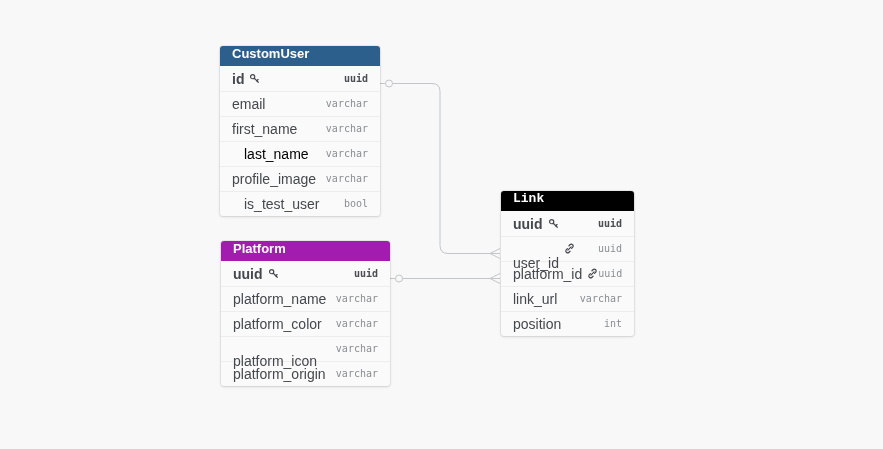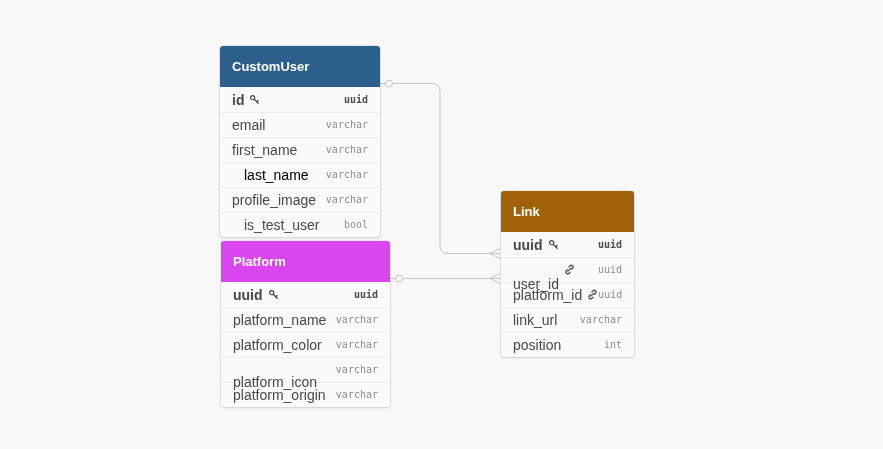--- a/index.html
+++ b/index.html
@@ -19,23 +19,22 @@
     left: 0; top: 0;
     width: 883px; height: 449px;
   }
   .table {
     position: absolute;
     background: #fafafa;
     border-radius: 3px;
     box-shadow: 0 0 0 1px rgba(0,0,0,0.05), 0 1px 3px rgba(0,0,0,0.12);
   }
   .table-header {
-    height: 41px;
+    height: 20px;
     display: flex;
-    align-items: center;
     padding: 0 12px;
     background: #2d5f8d;
     color: #ffffff;
     font-weight: bold;
     font-size: 13px;
     border-radius: 3px 3px 0 0;
   }
   .row {
     height: 25px;
     display: flex;
@@ -118,21 +117,21 @@
       <div class="row">
         <span class="fname" style="color: rgb(69, 72, 77);">profile_image</span>
         <span class="ftype" style="color: rgb(138, 141, 146);">varchar</span>
       </div>
       <div class="row">
         <span class="fname" style="color: rgb(69, 72, 77); padding-left: 12px;">is_test_user</span>
         <span class="ftype" style="color: rgb(138, 141, 146);">bool</span>
       </div>
     </div>
     <div class="table" style="left: 221px; top: 241px; width: 169px; background: rgb(250, 250, 250);">
-      <div class="table-header" style="background: #d946ef; color: rgb(255, 255, 255);">
+      <div class="table-header" style="background: #a21caf; color: rgb(255, 255, 255);">
         <span>Platform</span>
       </div>
       <div class="row">
         <span class="fname bold" style="color: rgb(69, 72, 77);">uuid</span>
         <span class="ficon">
           <svg viewBox="0 0 12 12" width="11" height="11">
             <g fill="none" stroke="currentColor" stroke-width="1.3" stroke-linecap="round">
               <circle cx="4" cy="4" r="2.3"></circle>
               <path d="M5.7 5.7 L10.1 10.1"></path>
               <path d="M8.5 8.5 L9.9 7.1"></path>
@@ -152,21 +151,21 @@
       <div class="row">
         <span class="fname" style="color: rgb(69, 72, 77); margin-top: 24px;">platform_icon</span>
         <span class="ftype" style="color: rgb(138, 141, 146);">varchar</span>
       </div>
       <div class="row">
         <span class="fname" style="color: rgb(69, 72, 77);">platform_origin</span>
         <span class="ftype" style="color: rgb(138, 141, 146);">varchar</span>
       </div>
     </div>
     <div class="table" style="left: 501px; top: 191px; width: 133px; background: rgb(250, 250, 250);">
-      <div class="table-header" style="background: #a16207; color: rgb(255, 255, 255);">
+      <div class="table-header" style="background: #000000; color: rgb(255, 255, 255); font-family: Liberation Mono, monospace;">
         <span>Link</span>
       </div>
       <div class="row">
         <span class="fname bold" style="color: rgb(69, 72, 77);">uuid</span>
         <span class="ficon">
           <svg viewBox="0 0 12 12" width="11" height="11">
             <g fill="none" stroke="currentColor" stroke-width="1.3" stroke-linecap="round">
               <circle cx="4" cy="4" r="2.3"></circle>
               <path d="M5.7 5.7 L10.1 10.1"></path>
               <path d="M8.5 8.5 L9.9 7.1"></path>

